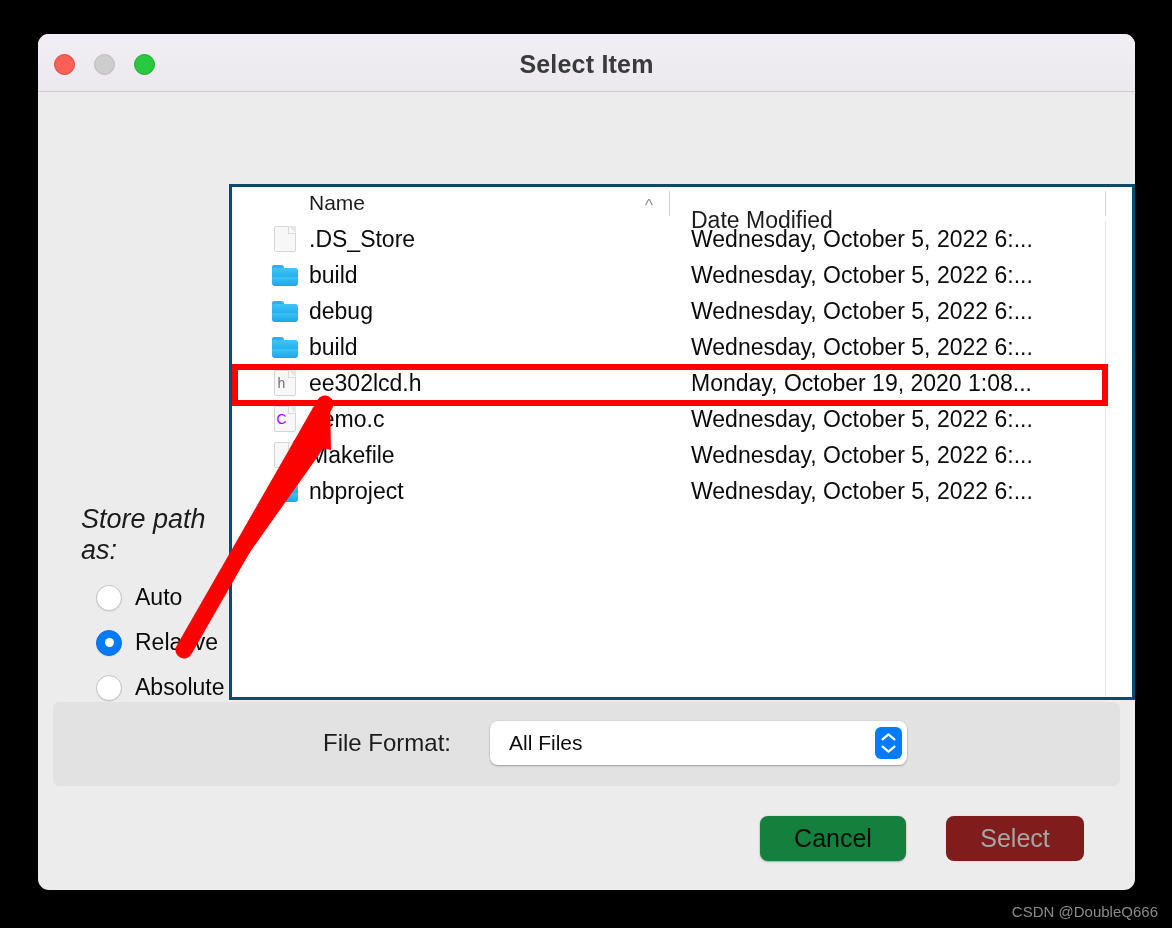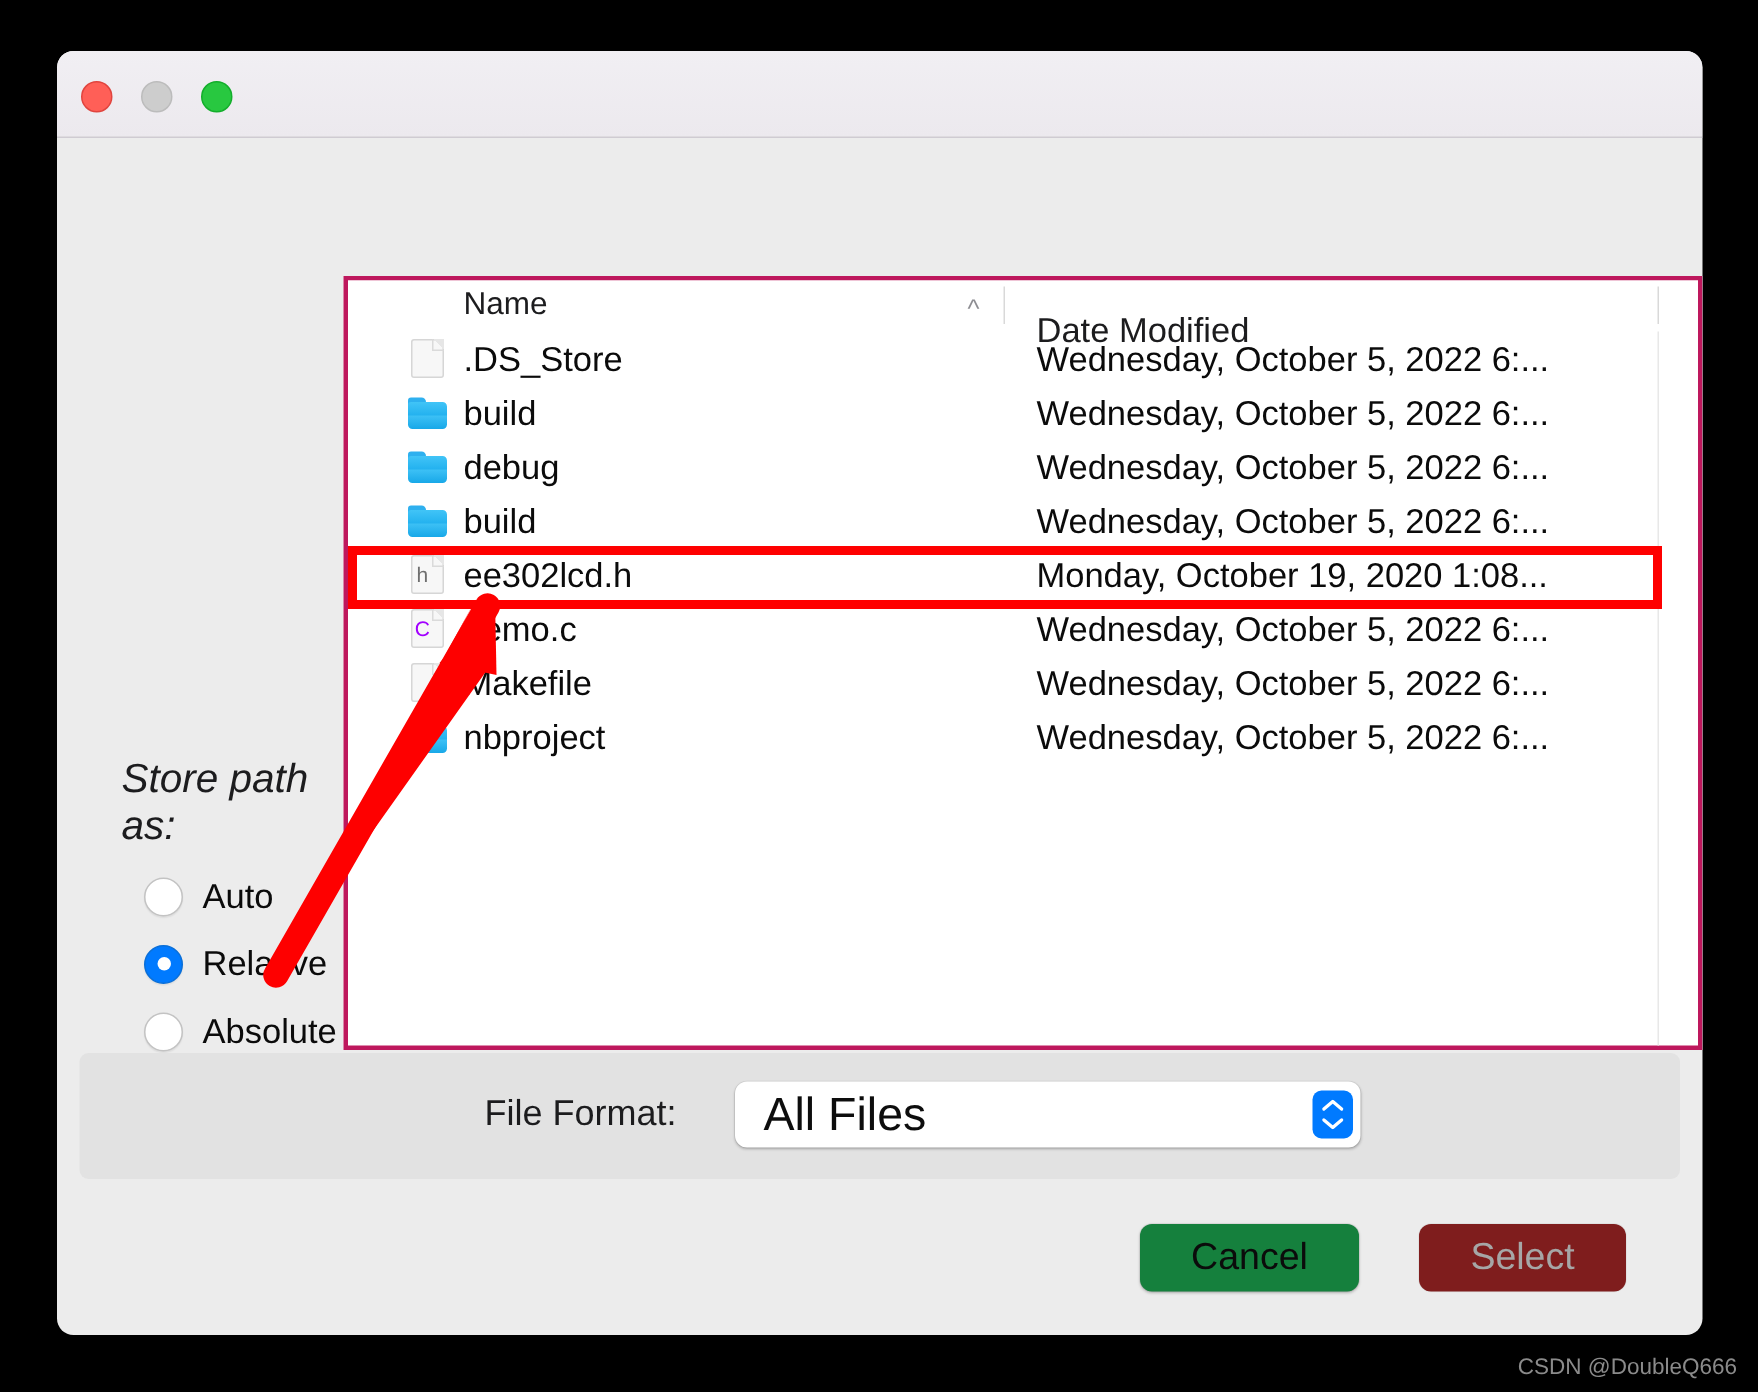--- a/index.html
+++ b/index.html
@@ -88,21 +88,21 @@
     font-family: "Liberation Sans", sans-serif;
   }
   .doc .badge.h { color: #6f6f6f; }
   .doc .badge.c { color: #a200ff; }
 
   
   .listwrap {
     position: absolute; left: 191px; top: 150px;
     width: 906px; height: 516px;
     background: #fff;
-    border: 3px solid #be185d;
+    border: 3px solid #0c4a6e;
     box-sizing: border-box;
   }
   .lhead {
     position: relative; height: 34px; background: #fff;
     display: flex; align-items: center;
   }
   .lhead .hname {
     position: absolute; left: 77px; top: 4px;
     font-size: 21px; color: #1c1c1e;
   }
@@ -174,21 +174,21 @@
   .ffpanel {
     position: absolute; left: 15px; top: 668px;
     width: 1067px; height: 84px;
     background: #e2e2e2; border-radius: 6px;
   }
   .fflabel {
     position: absolute; left: 270px; top: 27px;
     font-size: 24px; color: #1c1c1e;
   }
   .popup.ff { left: 437px; top: 19px; width: 417px; height: 44px; }
-  .popup.ff .ptext { margin-left: 19px; font-size: 31px; }
+  .popup.ff .ptext { margin-left: 19px; font-size: 21px; }
 
   
   .btn {
     position: absolute; border-radius: 8px; display: flex;
     align-items: center; justify-content: center;
     font-size: 25px; box-sizing: border-box;
   }
   .btn.cancel {
     left: 722px; top: 782px; width: 146px; height: 45px;
     background: #15803d; color: #0b0b0b;
@@ -220,20 +220,21 @@
 <div id="root">
 
   <div class="window">
 
     <div class="titlebar">
       <div class="lights">
         <div class="light red"></div>
         <div class="light yellow"></div>
         <div class="light green"></div>
       </div>
+      <div class="title">Select Item</div>
     </div>
 
 
     <div class="listwrap">
       <div class="lhead">
         <span class="hname">Name</span>
         <span class="sortcaret">^</span>
         <span class="divider"></span>
         <span class="hdate">Date Modified</span>
         <span class="divider2"></span>

